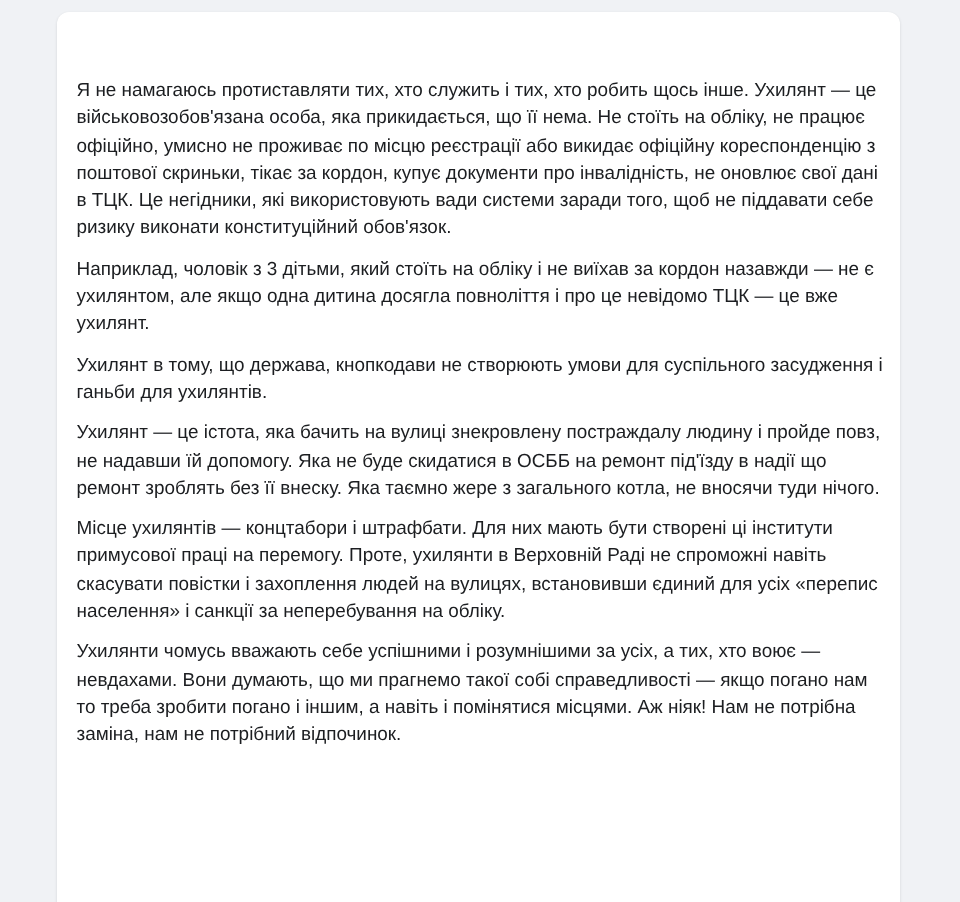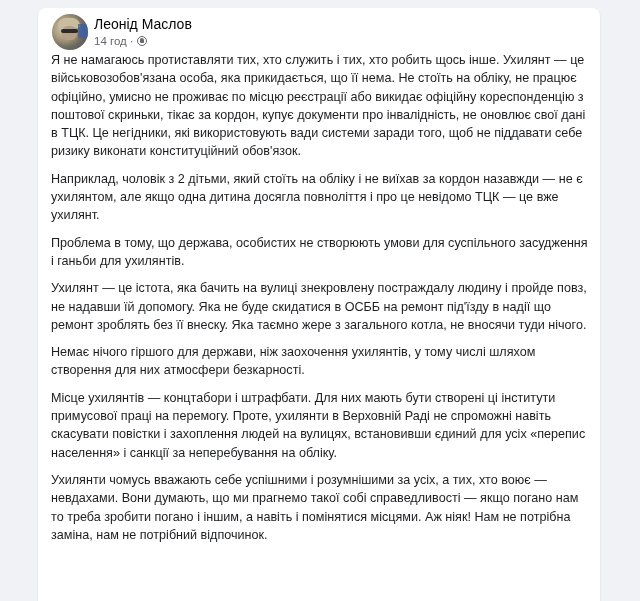--- a/index.html
+++ b/index.html
@@ -90,39 +90,22 @@
       color: #1c1e21;
     }
     .body p {
       margin: 0 0 9px 0;
     }
   </style>
 </head>
 <body>
 
 <div class="card">
-  <div class="header">
-    <div class="avatar">
-      <span class="cap"></span>
-      <span class="face"></span>
-      <span class="glasses"></span>
-      <span class="blue"></span>
-    </div>
-    <div class="meta">
-      <span class="author">Леонід Маслов</span>
-      <div class="time-row">
-        <span>14 год</span>
-        <span class="dot">·</span>
-        <span class="globe"></span>
-      </div>
-    </div>
-  </div>
 
   <div class="body">
     <p>Я не намагаюсь протиставляти тих, хто служить і тих, хто робить щось інше. Ухилянт — це військовозобов'язана особа, яка прикидається, що її нема. Не стоїть на обліку, не працює офіційно, умисно не проживає по місцю реєстрації або викидає офіційну кореспонденцію з поштової скриньки,  тікає за кордон, купує документи про інвалідність, не оновлює свої дані в ТЦК. Це негідники, які використовують вади системи заради того, щоб не піддавати себе ризику виконати конституційний обов'язок.</p>
-    <p>Наприклад, чоловік з 2 дітьми, який стоїть на обліку і не виїхав за кордон назавжди — не є ухилянтом, але якщо одна дитина досягла повноліття і про це невідомо ТЦК — це вже ухилянт.</p>
-    <p>Проблема в тому, що держава, особистих не створюють умови для суспільного засудження і ганьби для ухилянтів.</p>
+    <p>Наприклад, чоловік з 3 дітьми, який стоїть на обліку і не виїхав за кордон назавжди — не є ухилянтом, але якщо одна дитина досягла повноліття і про це невідомо ТЦК — це вже ухилянт.</p>
+    <p>Ухилянт в тому, що держава, кнопкодави не створюють умови для суспільного засудження і ганьби для ухилянтів.</p>
     <p>Ухилянт — це істота, яка бачить на вулиці знекровлену постраждалу людину і пройде повз, не надавши  їй допомогу. Яка не буде скидатися в ОСББ на ремонт під'їзду в надії що ремонт зроблять без її внеску. Яка таємно жере з загального котла, не вносячи туди нічого.</p>
-    <p>Немає нічого гіршого для держави, ніж заохочення ухилянтів, у тому числі шляхом створення для них атмосфери безкарності.</p>
     <p>Місце ухилянтів — концтабори і штрафбати. Для них мають бути створені ці інститути примусової праці на перемогу. Проте, ухилянти в Верховній Раді не спроможні навіть скасувати повістки і захоплення людей на вулицях, встановивши єдиний для усіх «перепис населення» і санкції за неперебування на обліку.</p>
     <p>Ухилянти чомусь вважають себе успішними і розумнішими за усіх, а тих, хто воює — невдахами. Вони думають, що ми прагнемо  такої собі справедливості — якщо погано нам то треба зробити погано і іншим, а навіть і помінятися місцями. Аж ніяк! Нам не потрібна заміна, нам не потрібний відпочинок.</p>
   </div>
 </div>
 
 </body></html>

